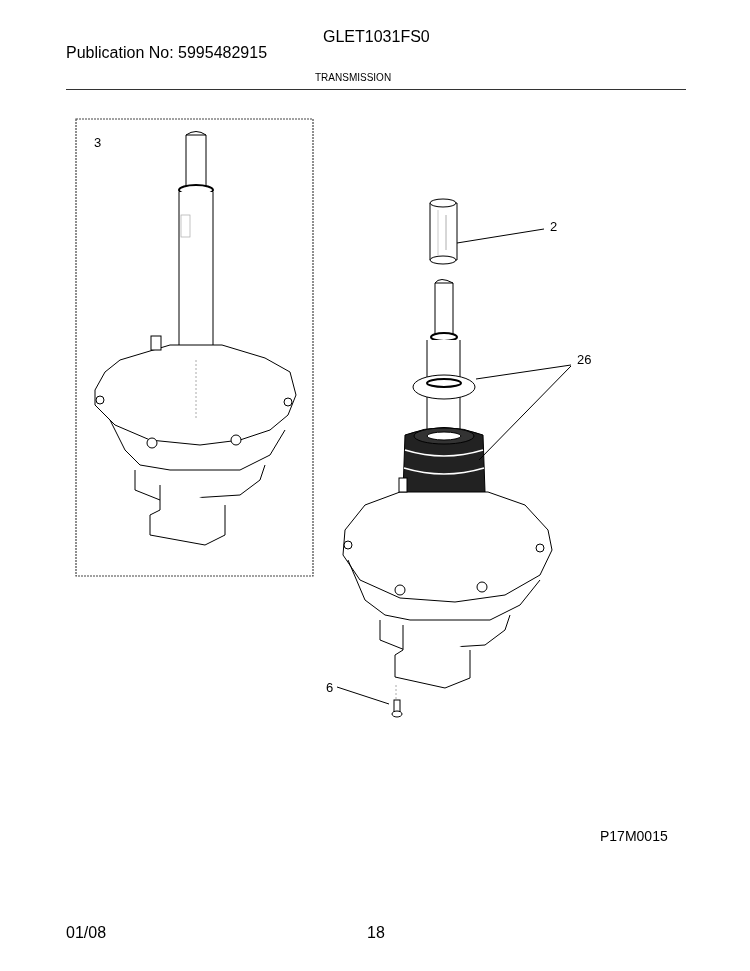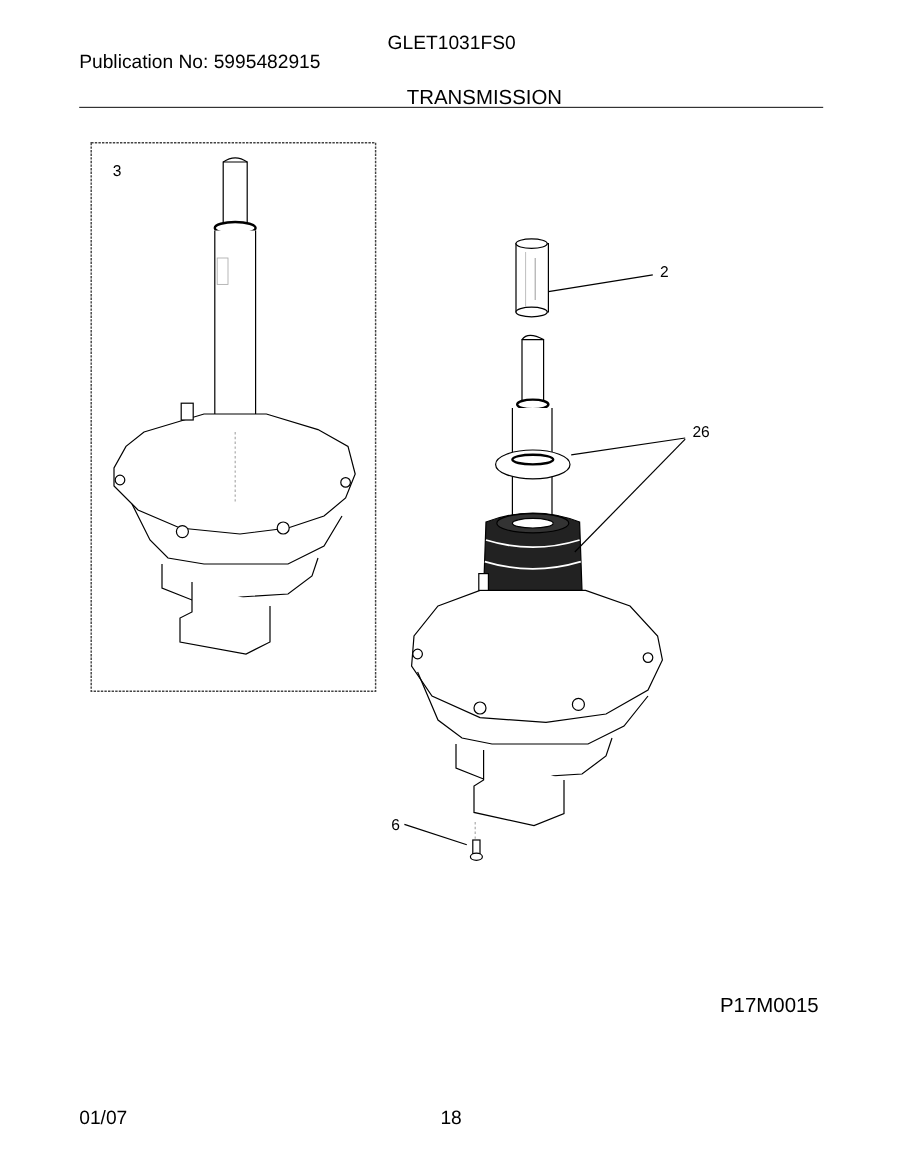--- a/index.html
+++ b/index.html
@@ -1,24 +1,24 @@
 <!DOCTYPE html>
 <html><head>
 <meta charset="utf-8">
 <style>
   html, body { margin: 0; padding: 0; background: #ffffff; }
   body { width: 750px; height: 971px; position: relative; overflow: hidden;
          font-family: "Liberation Sans", sans-serif; color: #000; }
   .txt { position: absolute; font-size: 16px; white-space: nowrap; }
   #pub { left: 66px; top: 44px; }
   #model { left: 323px; top: 28px; }
-  #section { left: 339px; top: 72px; font-size: 17px; }
+  #section { left: 315px; top: 72px; font-size: 10px; }
   #rule { position: absolute; left: 66px; top: 89px; width: 620px; height: 0;
           border-top: 1.5px solid #333; }
-  #code { left: 600px; top: 828px; font-size: 17px; }
+  #code { left: 600px; top: 828px; font-size: 14px; }
   #date { left: 66px; top: 924px; }
   #page { left: 367px; top: 924px; }
   svg#art { position: absolute; left: 0; top: 0; }
   .callout { font-family: "Liberation Sans", sans-serif; font-size: 13px; fill: #000; }
 </style>
 </head>
 <body>
 
 <div class="txt" id="pub">Publication No: 5995482915</div>
 <div class="txt" id="model">GLET1031FS0</div>
@@ -99,14 +99,14 @@
 
   <g>
     <rect x="394" y="700" width="6" height="12" fill="#fff" stroke="#000" stroke-width="1"></rect>
     <ellipse cx="397" cy="714" rx="5" ry="3" fill="#fff" stroke="#000" stroke-width="1"></ellipse>
     <line x1="337" y1="687" x2="389" y2="704" stroke="#000" stroke-width="1"></line>
     <text class="callout" x="326" y="692">6</text>
   </g>
 </svg>
 
 <div class="txt" id="code">P17M0015</div>
-<div class="txt" id="date">01/07</div>
+<div class="txt" id="date">01/08</div>
 <div class="txt" id="page">18</div>
 
 </body></html>

